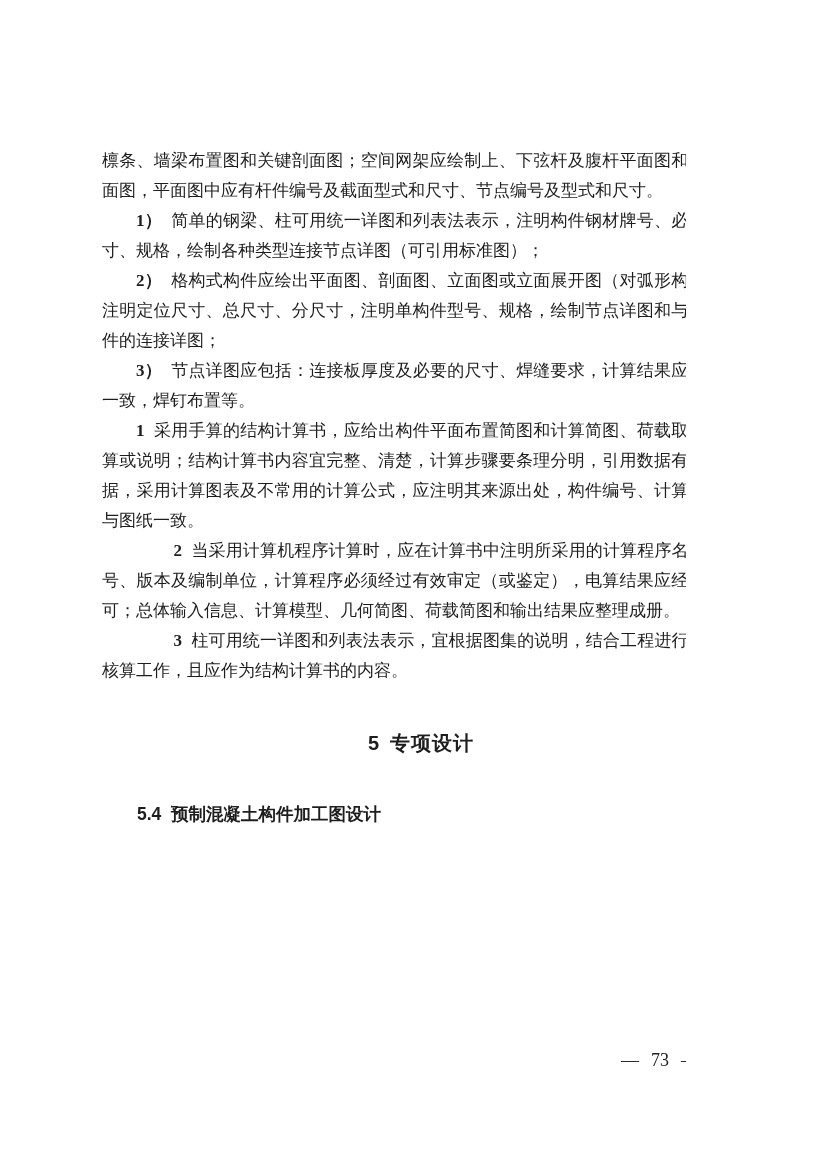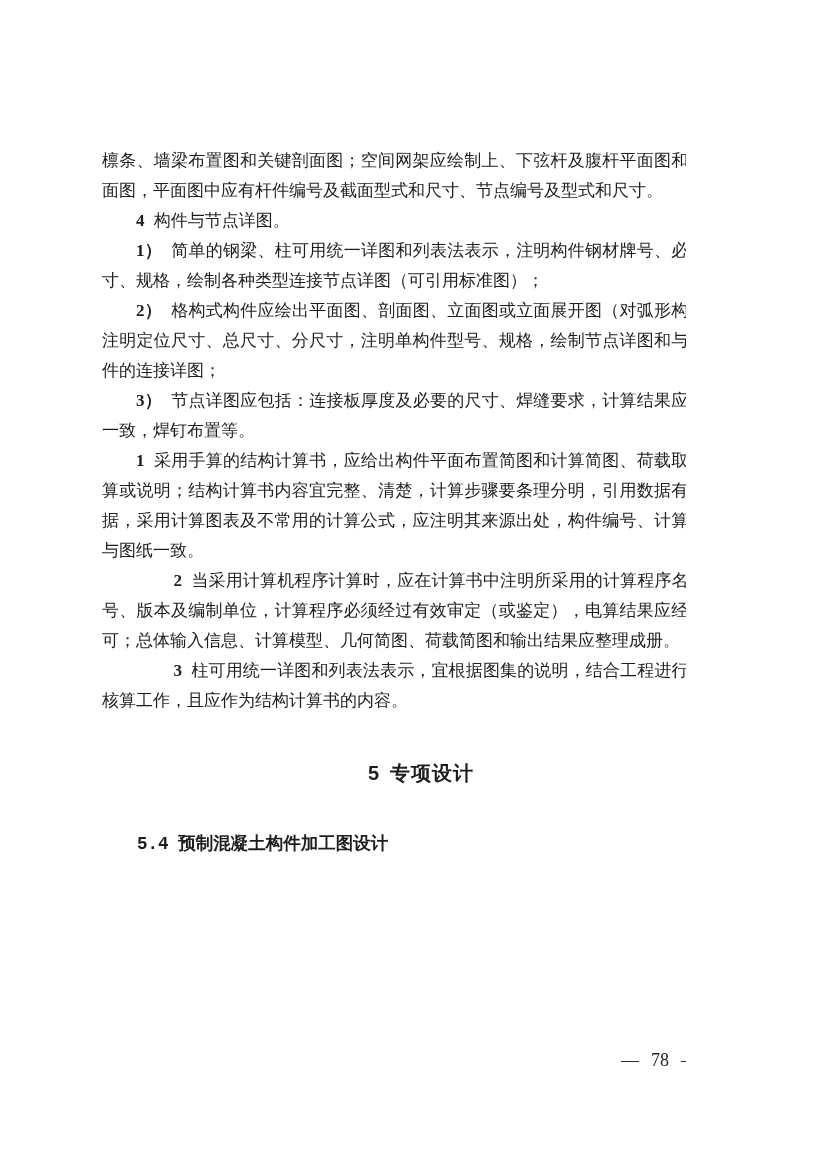--- a/index.html
+++ b/index.html
@@ -41,21 +41,21 @@
     font-family: "Liberation Sans", "DejaVu Sans", sans-serif;
     font-size: 20px;
     font-weight: bold;
     line-height: 32px;
     text-align: center;
     letter-spacing: 1px;
   }
   .chapter .chapter-num { margin-right: 0.55em; letter-spacing: 0; }
   .section {
     margin: 40px 0 0 0;
-    font-family: Liberation Mono, monospace;
+    font-family: Liberation Sans, sans-serif;
     font-size: 17.5px;
     font-weight: bold;
     line-height: 30px;
     text-indent: 2em;
   }
   .section .num { margin-right: 0.55em; }
   .clause-line { margin: 0; }
   .page-number {
     position: absolute;
     top: 1048px;
@@ -72,21 +72,20 @@
   .page-number .dash { letter-spacing: 0; }
 </style>
 </head>
 <body>
 
 <div class="page">
   <div class="content">
 
     <p class="body no-indent"><span>檩条、墙梁布置图和关键剖面图；空间网架应绘制上、下弦杆及腹杆平面图和关键剖面图，平面图中应有杆件编号及截面型式和尺寸、节点编号及型式和尺寸。</span></p>
 
-    <p class="body indent"><span class="num">4</span><span>构件与节点详图。</span></p>
 
     <p class="body indent"><span class="num">1）</span><span>简单的钢梁、柱可用统一详图和列表法表示，注明构件钢材牌号、必要的尺寸、规格，绘制各种类型连接节点详图（可引用标准图）；</span></p>
 
     <p class="body indent"><span class="num">2）</span><span>格构式构件应绘出平面图、剖面图、立面图或立面展开图（对弧形构件），注明定位尺寸、总尺寸、分尺寸，注明单构件型号、规格，绘制节点详图和与其他构件的连接详图；</span></p>
 
     <p class="body indent"><span class="num">3）</span><span>节点详图应包括：连接板厚度及必要的尺寸、焊缝要求，计算结果应与图纸一致，焊钉布置等。</span></p>
 
 
     <p class="body indent"><span class="num">1</span><span>采用手算的结构计算书，应给出构件平面布置简图和计算简图、荷载取值的计算或说明；结构计算书内容宜完整、清楚，计算步骤要条理分明，引用数据有可靠依据，采用计算图表及不常用的计算公式，应注明其来源出处，构件编号、计算结果应与图纸一致。</span></p>
 
@@ -98,16 +97,16 @@
 
     <h1 class="chapter"><span class="chapter-num">5</span><span>专项设计</span></h1>
 
     <h2 class="section"><span class="num">5.4</span><span>预制混凝土构件加工图设计</span></h2>
 
 
   </div>
 
   <div class="page-number">
     <span class="dash">—</span>
-    <span>78</span>
+    <span>73</span>
     <span class="dash">—</span>
   </div>
 </div>
 
 </body></html>

